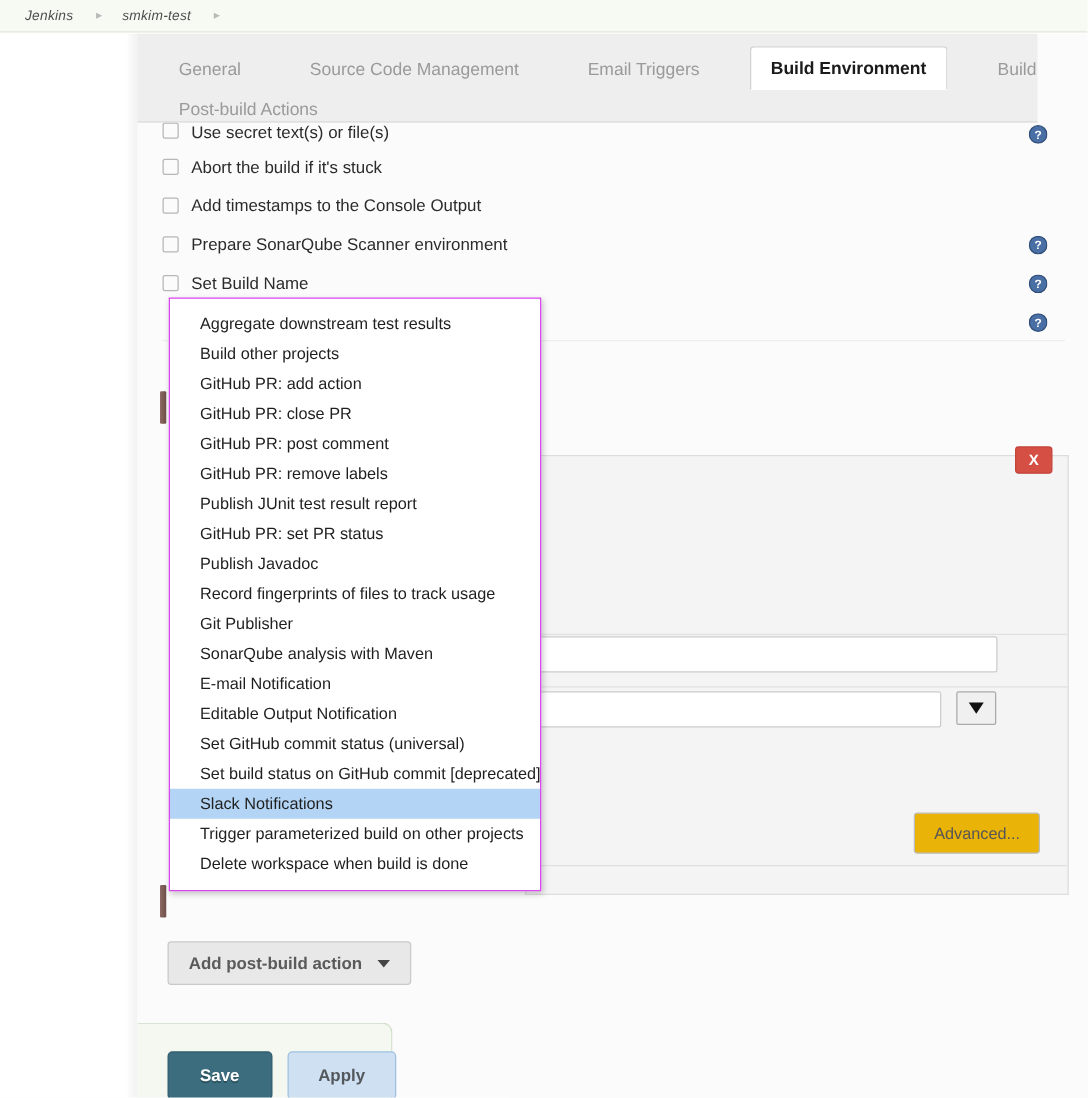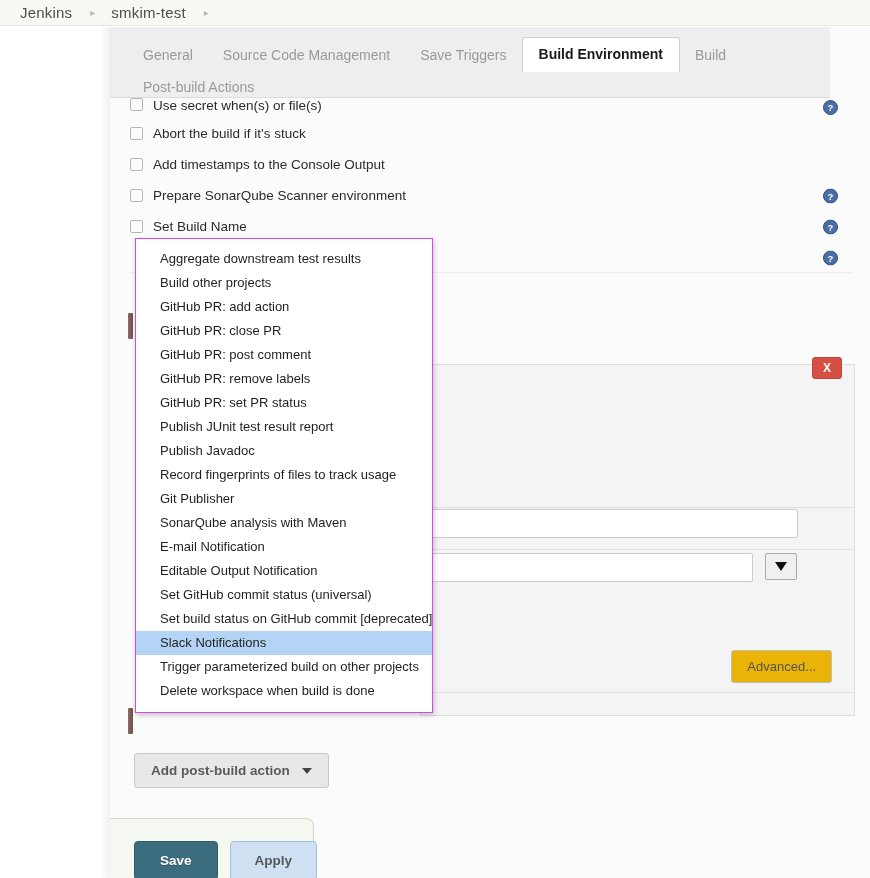--- a/index.html
+++ b/index.html
@@ -16,22 +16,22 @@
 
   
   #breadcrumb-bar {
     position:absolute; left:0; top:0; width:870px; height:26px;
     background:#f7faf3;
     border-bottom:1px solid #e3e6dd;
     display:flex; align-items:center;
     padding-left:18px;
   }
   .crumb {
-    color:#4e4e4e; font-size:15px; letter-spacing:.2px;
-    text-decoration:none; padding:0 2px; white-space:nowrap;
+    color:#4e4e4e; font-size:11px; letter-spacing:.2px;
+    text-decoration:none; padding:0 2px; white-space:nowrap;font-style:italic;
   }
   .crumb-sep {
     color:#b9b9b9; font-size:10px; margin:0 14px 0 16px;
     line-height:1;
   }
 
   
   #page-body {
     position:absolute; left:0; top:27px; width:870px; height:851px;
     background:#ffffff;
@@ -54,21 +54,21 @@
     background:#fbfbfb;
   }
 
   
   #tab-bar {
     position:absolute; left:0; top:0; width:720px; height:71px;
     background:#eeeeee;
     border-bottom:1px solid #dcdcdc;
     padding:8px 0 0 0;
   }
-  .tab-row { display:flex; align-items:flex-end; padding-left:18px; height:36px; }
+  .tab-row { display:flex; align-items:flex-end; padding-left:18px; height:36px;gap:25px; }
   .tab {
     font-size:14px; color:#9a9a9a; padding:8px 14px 9px 14px;
     white-space:nowrap; cursor:pointer; border:1px solid transparent;
     border-bottom:none; line-height:1;
   }
   .tab.active {
     color:#1b1b1b; font-weight:bold; background:#ffffff;
     border:1px solid #d2d2d2; border-bottom:1px solid #ffffff;
     border-radius:3px 3px 0 0; padding:9px 16px 10px 16px;
     margin-bottom:-1px; position:relative; z-index:3;
@@ -208,34 +208,34 @@
   <div id="side-gutter">
     <div id="side-gutter-inner"></div>
   </div>
 
   <div id="main-pane">
 
     <div id="tab-bar">
       <div class="tab-row">
         <div class="tab">General</div>
         <div class="tab">Source Code Management</div>
-        <div class="tab">Save Triggers</div>
+        <div class="tab">Email Triggers</div>
         <div class="tab active">Build Environment</div>
         <div class="tab">Build</div>
       </div>
       <div class="tab-row second">
         <div class="tab">Post-build Actions</div>
       </div>
     </div>
 
     <div id="config-form-area">
 
       <div class="cfg-row clipped" style="top:0;position:absolute;left:0;width:760px;">
         <div class="chk"></div>
-        <span class="cfg-label">Use secret when(s) or file(s)</span>
+        <span class="cfg-label">Use secret text(s) or file(s)</span>
         <span class="help-dot" style="top:2px;transform:none;">
           <svg width="15" height="15" viewBox="0 0 15 15">
               <circle cx="7.5" cy="7.5" r="7" fill="#4a6fa5" stroke="#2f4f7a" stroke-width="1"></circle>
               <text x="7.5" y="11" font-size="9.5" font-family="Liberation Sans, sans-serif" font-weight="bold" fill="#ffffff" text-anchor="middle">?</text>
             </svg>
         </span>
       </div>
 
       <div class="cfg-row" style="position:absolute;top:20px;left:0;width:760px;">
         <div class="chk"></div>
@@ -319,22 +319,22 @@
   </div>
 </div>
 
 <div id="postbuild-dropdown">
     <div class="dd-item">Aggregate downstream test results</div>
     <div class="dd-item">Build other projects</div>
     <div class="dd-item">GitHub PR: add action</div>
     <div class="dd-item">GitHub PR: close PR</div>
     <div class="dd-item">GitHub PR: post comment</div>
     <div class="dd-item">GitHub PR: remove labels</div>
+    <div class="dd-item">Publish JUnit test result report</div>
     <div class="dd-item">GitHub PR: set PR status</div>
-    <div class="dd-item">Publish JUnit test result report</div>
     <div class="dd-item">Publish Javadoc</div>
     <div class="dd-item">Record fingerprints of files to track usage</div>
     <div class="dd-item">Git Publisher</div>
     <div class="dd-item">SonarQube analysis with Maven</div>
     <div class="dd-item">E-mail Notification</div>
     <div class="dd-item">Editable Output Notification</div>
     <div class="dd-item">Set GitHub commit status (universal)</div>
     <div class="dd-item">Set build status on GitHub commit [deprecated]</div>
     <div class="dd-item selected">Slack Notifications</div>
     <div class="dd-item">Trigger parameterized build on other projects</div>

